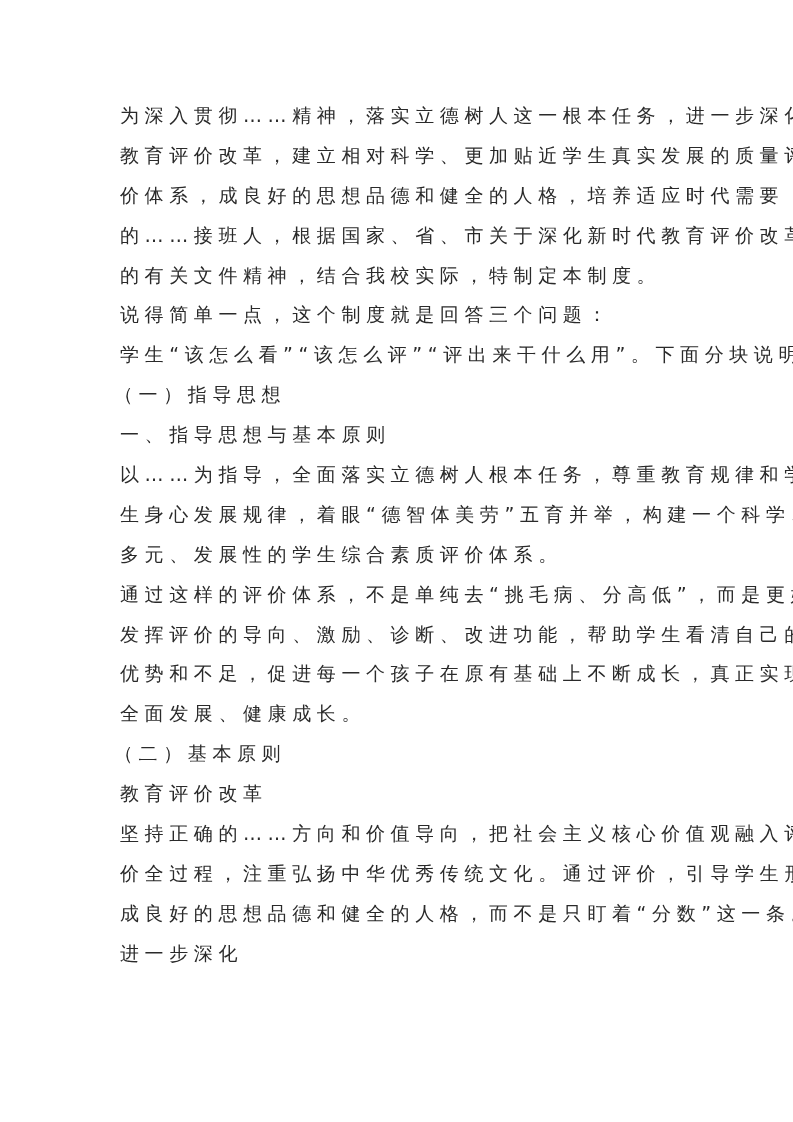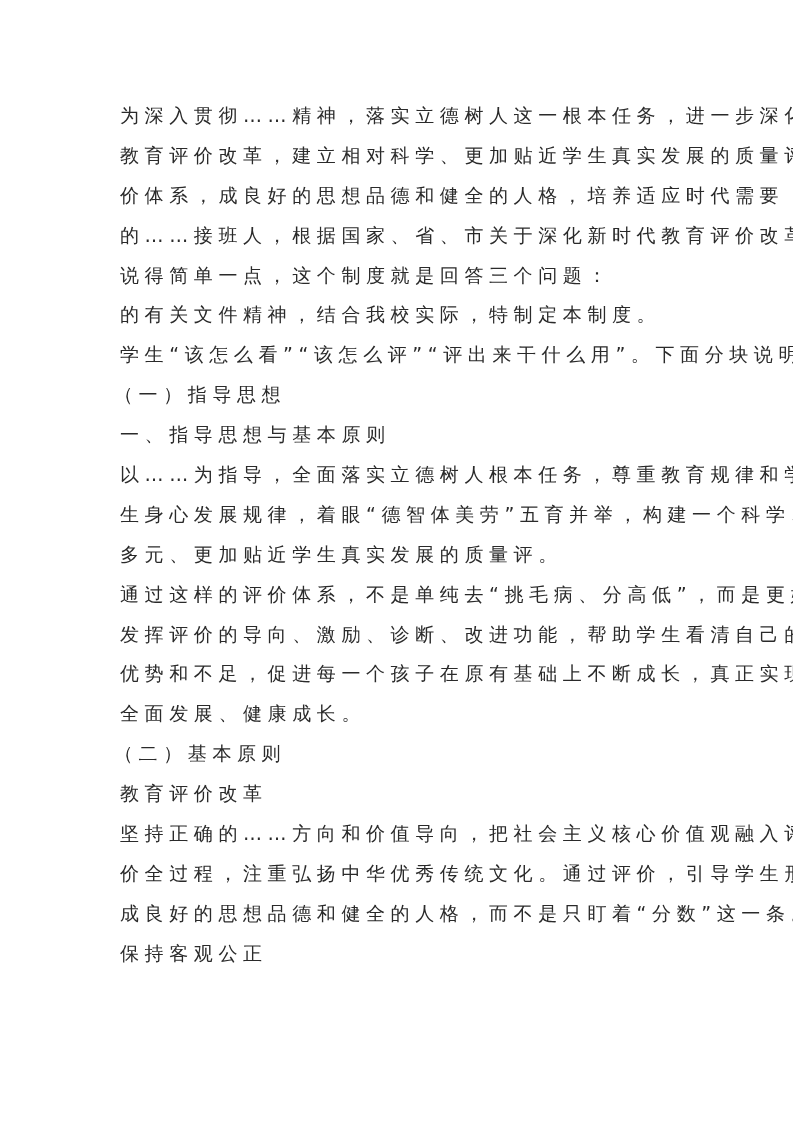--- a/index.html
+++ b/index.html
@@ -33,31 +33,31 @@
     }
   </style>
 </head>
 <body>
 
 <div class="page">
   <div class="line">为深入贯彻……精神，落实立德树人这一根本任务，进一步深化</div>
   <div class="line">教育评价改革，建立相对科学、更加贴近学生真实发展的质量评</div>
   <div class="line">价体系，成良好的思想品德和健全的人格，培养适应时代需要</div>
   <div class="line">的……接班人，根据国家、省、市关于深化新时代教育评价改革</div>
+  <div class="line">的有关文件精神，结合我校实际，特制定本制度。</div>
   <div class="line">说得简单一点，这个制度就是回答三个问题：</div>
-  <div class="line">的有关文件精神，结合我校实际，特制定本制度。</div>
   <div class="line">学生“该怎么看”“该怎么评”“评出来干什么用”。下面分块说明。</div>
   <div class="line sub">（一）指导思想</div>
   <div class="line">一、指导思想与基本原则</div>
   <div class="line">以……为指导，全面落实立德树人根本任务，尊重教育规律和学</div>
   <div class="line">生身心发展规律，着眼“德智体美劳”五育并举，构建一个科学、</div>
-  <div class="line">多元、更加贴近学生真实发展的质量评。</div>
+  <div class="line">多元、发展性的学生综合素质评价体系。</div>
   <div class="line">通过这样的评价体系，不是单纯去“挑毛病、分高低”，而是更好</div>
   <div class="line">发挥评价的导向、激励、诊断、改进功能，帮助学生看清自己的</div>
   <div class="line">优势和不足，促进每一个孩子在原有基础上不断成长，真正实现</div>
   <div class="line">全面发展、健康成长。</div>
   <div class="line sub">（二）基本原则</div>
   <div class="line">教育评价改革</div>
   <div class="line">坚持正确的……方向和价值导向，把社会主义核心价值观融入评</div>
   <div class="line">价全过程，注重弘扬中华优秀传统文化。通过评价，引导学生形</div>
   <div class="line">成良好的思想品德和健全的人格，而不是只盯着“分数”这一条。</div>
-  <div class="line">保持客观公正</div>
+  <div class="line">进一步深化</div>
 </div>
 
 </body></html>

